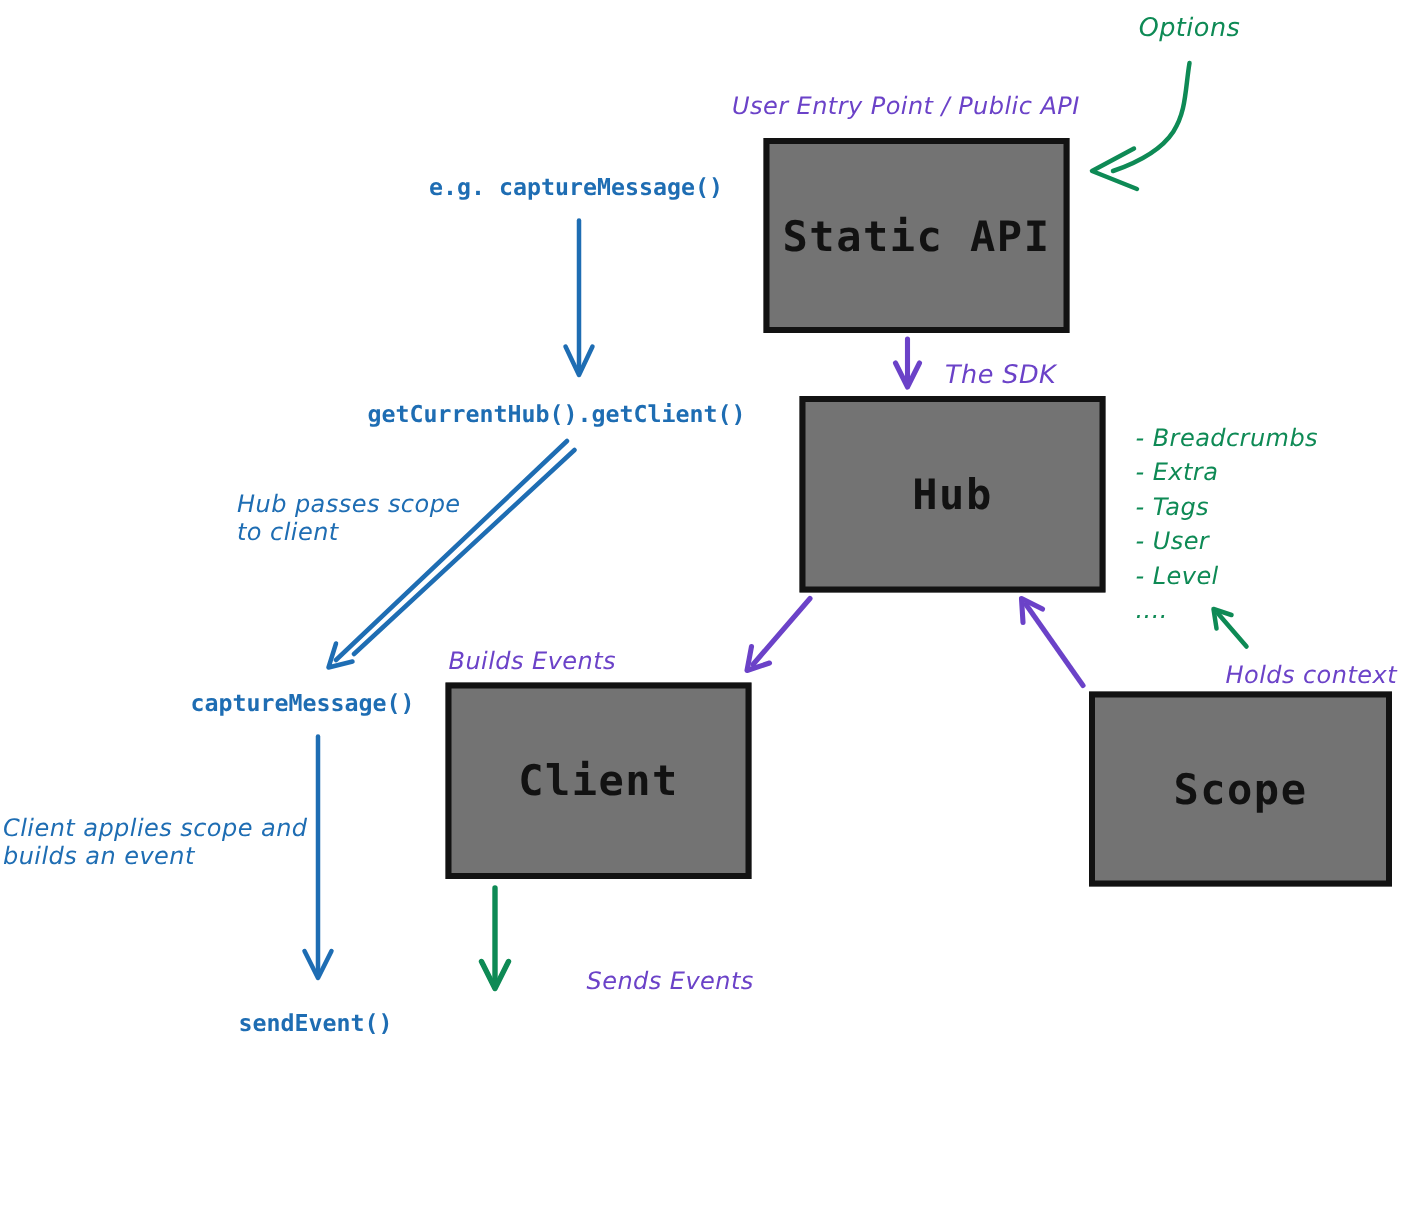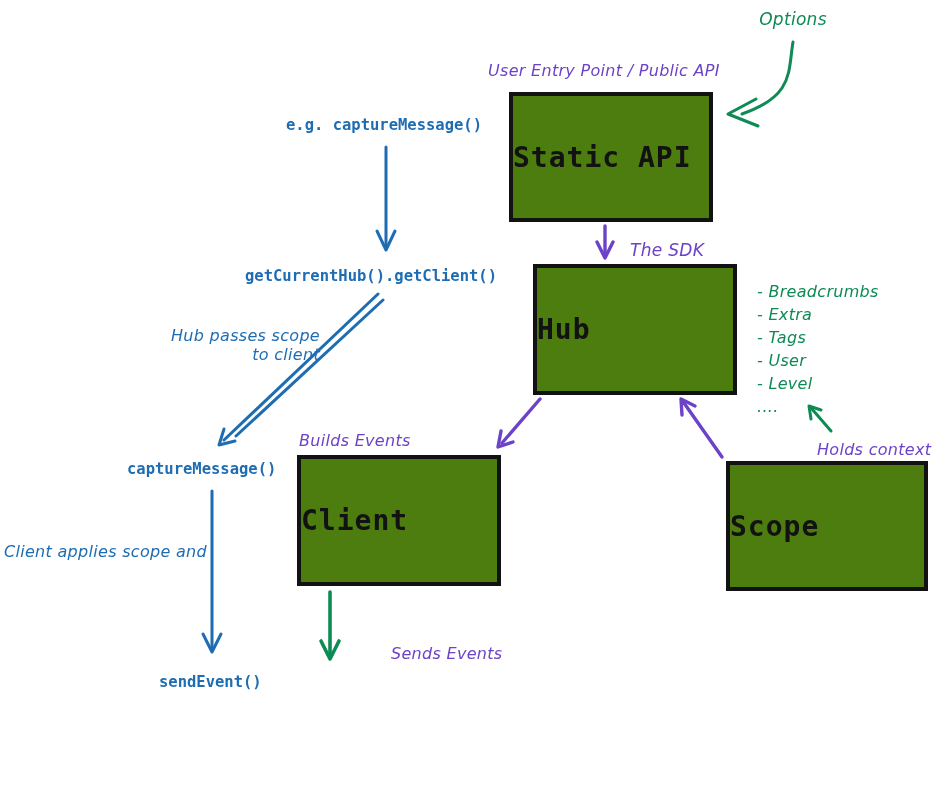--- a/index.html
+++ b/index.html
@@ -12,22 +12,22 @@
   }
   #arrows{position:absolute;left:0;top:0;width:938px;height:809px;pointer-events:none;}
   #arrows path{fill:none;stroke-linecap:round;stroke-linejoin:round;}
   .stroke-blue{stroke:var(--blue,#1e6db3);stroke-width:3;}
   .stroke-purple{stroke:var(--purple,#6b42c8);stroke-width:3.4;}
   .stroke-green{stroke:var(--green,#0e8a55);stroke-width:3;}
 
   .box{
     position:absolute;
     border:4px solid var(--ink,#121212);
-    background:#4d7c0f;
-    display:flex;align-items:center;
+    background:#737373;
+    display:flex;align-items:center;justify-content:center;
     box-sizing:border-box;
   }
   .box .box-label{
     font-family:"DejaVu Sans Mono", monospace;
     font-weight:bold;
     font-size:28px;
     color:var(--ink,#121212);
     letter-spacing:1px;
     white-space:nowrap;
   }
@@ -39,21 +39,21 @@
     color:var(--blue,#1e6db3);
     white-space:nowrap;
   }
   .hand{
     position:absolute;
     font-size:16px;
     letter-spacing:.3px;
     white-space:nowrap;
     font-style:italic;
   }
-  .hand.center{text-align:right;white-space:normal;}
+  .hand.center{text-align:left;white-space:normal;}
   .hand-blue{color:var(--blue,#1e6db3);}
   .hand-purple{color:var(--purple,#6b42c8);}
   .hand-green{color:var(--green,#0e8a55);}
   .ctx-list{line-height:23px;font-style:italic;}
   .ctx-list div{white-space:nowrap;}
 </style>
 </head>
 <body>
 
 <div id="canvas">
@@ -118,20 +118,21 @@
 
   <div class="hand hand-blue center" style="left:158px;top:326px;width:162px;">
     <div>Hub passes scope</div>
     <div>to client</div>
   </div>
 
   <div class="code" style="left:127px;top:460px;">captureMessage()</div>
 
   <div class="hand hand-blue center" style="left:2px;top:542px;width:205px;">
     <div>Client applies scope and</div>
+    <div>builds an event</div>
   </div>
 
   <div class="code" style="left:159px;top:673px;">sendEvent()</div>
 
   <div class="hand hand-purple" style="left:299px;top:431px;">Builds Events</div>
 
   <div class="hand hand-purple" style="left:391px;top:644px;">Sends Events</div>
 
   <div class="hand hand-purple" style="left:817px;top:440px;">Holds context</div>
 

